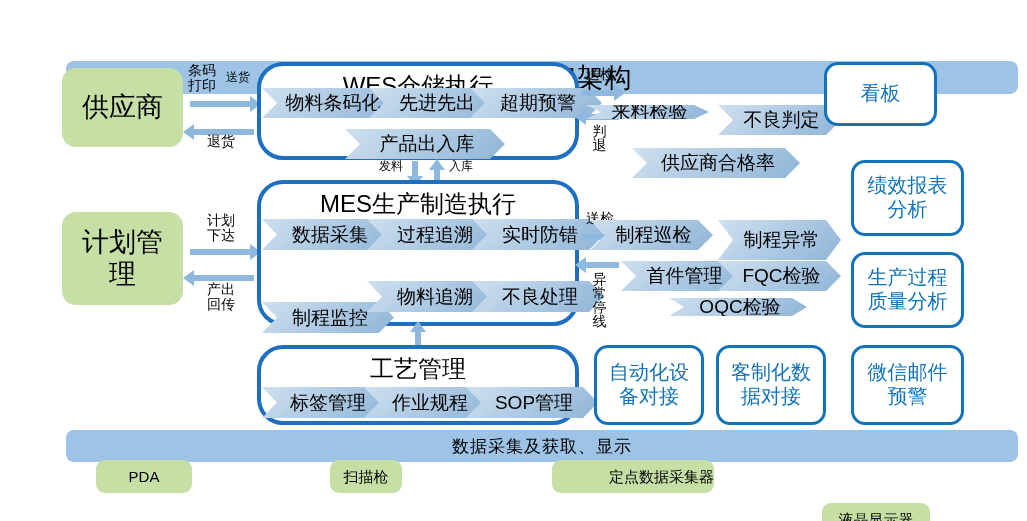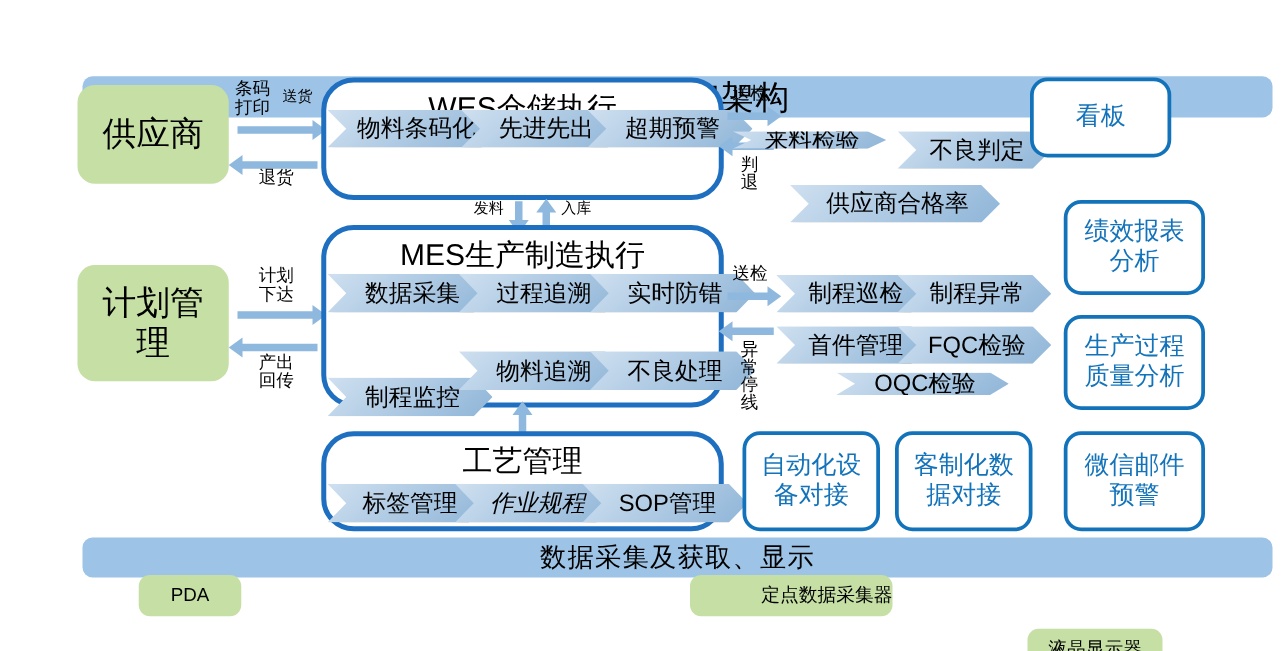--- a/index.html
+++ b/index.html
@@ -16,21 +16,21 @@
 
   
   .banner{
     background:#9dc3e6;
     border-radius:8px;
     display:flex;align-items:center;justify-content:center;
     color:#000;
     letter-spacing:1px;
   }
   .banner-title{font-size:27px;margin-top:41px;}
-  .banner-bottom{font-size:21px;}
+  .banner-bottom{font-size:17px;}
 
   
   .greenbox{
     background:#c5dfa5;
     border-radius:14px;
     display:flex;align-items:center;justify-content:center;
     text-align:center;
     line-height:1.15;
   }
   .greenbox.big{font-size:27px;}
@@ -132,20 +132,23 @@
   </div>
   <div class="chev" style="left:262px;top:88px;width:118px;height:30px;">
     <span>物料条码化</span>
   </div>
   <div class="chev" style="left:369px;top:88px;width:112px;height:30px;">
     <span>先进先出</span>
   </div>
   <div class="chev" style="left:470px;top:88px;width:112px;height:30px;">
     <span>超期预警</span>
   </div>
+  <div class="chev" style="left:345px;top:129px;width:140px;height:30px;">
+    <span>产品出入库</span>
+  </div>
 
   <div class="abs arrow-v" style="left:412px;top:161px;height:18px;"></div>
   <div class="abs head head-d" style="left:407px;top:176px;"></div>
   <div class="abs arrow-v" style="left:434px;top:165px;height:18px;"></div>
   <div class="abs head head-u" style="left:429px;top:159px;"></div>
   <div class="lbl sm" style="left:371px;top:160px;width:40px;">发料</div>
   <div class="lbl sm" style="left:441px;top:160px;width:40px;">入库</div>
 
   <div class="abs panel" style="left:257px;top:180px;width:322px;height:146px;">
     <div class="panel-title">MES生产制造执行</div>
@@ -171,21 +174,21 @@
 
   <div class="abs arrow-v" style="left:415px;top:327px;height:20px;"></div>
   <div class="abs head head-u" style="left:410px;top:321px;"></div>
 
   <div class="abs panel" style="left:257px;top:345px;width:322px;height:80px;">
     <div class="panel-title">工艺管理</div>
   </div>
   <div class="chev" style="left:262px;top:387px;width:108px;height:31px;">
     <span>标签管理</span>
   </div>
-  <div class="chev" style="left:364px;top:387px;width:108px;height:31px;font-style:italic;">
+  <div class="chev" style="left:364px;top:387px;width:108px;height:31px;">
     <span>作业规程</span>
   </div>
   <div class="chev" style="left:466px;top:387px;width:112px;height:31px;">
     <span>SOP管理</span>
   </div>
 
   <div class="abs arrow-h" style="left:582px;top:90px;width:35px;"></div>
   <div class="abs head head-r" style="left:614px;top:85px;"></div>
   <div class="abs arrow-h" style="left:584px;top:114px;width:35px;"></div>
   <div class="abs head head-l" style="left:575px;top:109px;"></div>
@@ -209,24 +212,24 @@
 
   <div class="chev" style="left:586px;top:105px;width:103px;height:14px;">
     <span>来料检验</span>
   </div>
   <div class="chev" style="left:718px;top:105px;width:103px;height:30px;">
     <span>不良判定</span>
   </div>
   <div class="chev" style="left:632px;top:148px;width:148px;height:30px;">
     <span>供应商合格率</span>
   </div>
-  <div class="chev" style="left:621px;top:220px;width:103px;height:30px;">
+  <div class="chev" style="left:590px;top:220px;width:103px;height:30px;">
     <span>制程巡检</span>
   </div>
-  <div class="chev" style="left:718px;top:220px;width:103px;height:30px;">
+  <div class="chev" style="left:718px;top:220px;width:103px;height:40px;">
     <span>制程异常</span>
   </div>
   <div class="chev" style="left:621px;top:261px;width:103px;height:30px;">
     <span>首件管理</span>
   </div>
   <div class="chev" style="left:718px;top:261px;width:103px;height:30px;">
     <span>FQC检验</span>
   </div>
   <div class="chev" style="left:669px;top:298px;width:118px;height:18px;">
     <span>OQC检验</span>
@@ -249,22 +252,25 @@
     <span>客制化数据对接</span>
   </div>
   <div class="abs minibox" style="left:851px;top:345px;width:113px;height:80px;padding:0 6px;">
     <span>微信邮件预警</span>
   </div>
 
   <div class="abs banner banner-bottom" style="left:66px;top:430px;width:952px;height:32px;">
     <span>数据采集及获取、显示</span>
   </div>
 
-  <div class="abs greenbox small" style="left:96px;top:460px;width:82px;height:33px;margin-left:15px;">
+  <div class="abs greenbox small" style="left:96px;top:460px;width:96px;height:33px;">
     <span>PDA</span>
+  </div>
+  <div class="abs greenbox small" style="left:330px;top:460px;width:72px;height:33px;">
+    <span>扫描枪</span>
   </div>
   <div class="abs greenbox small" style="left:552px;top:460px;width:162px;height:33px;justify-content:flex-end;">
     <span>定点数据采集器</span>
   </div>
   <div class="abs greenbox small" style="left:822px;top:460px;width:108px;height:33px;margin-top:43px;">
     <span>液晶显示器</span>
   </div>
 
 </div>
 

